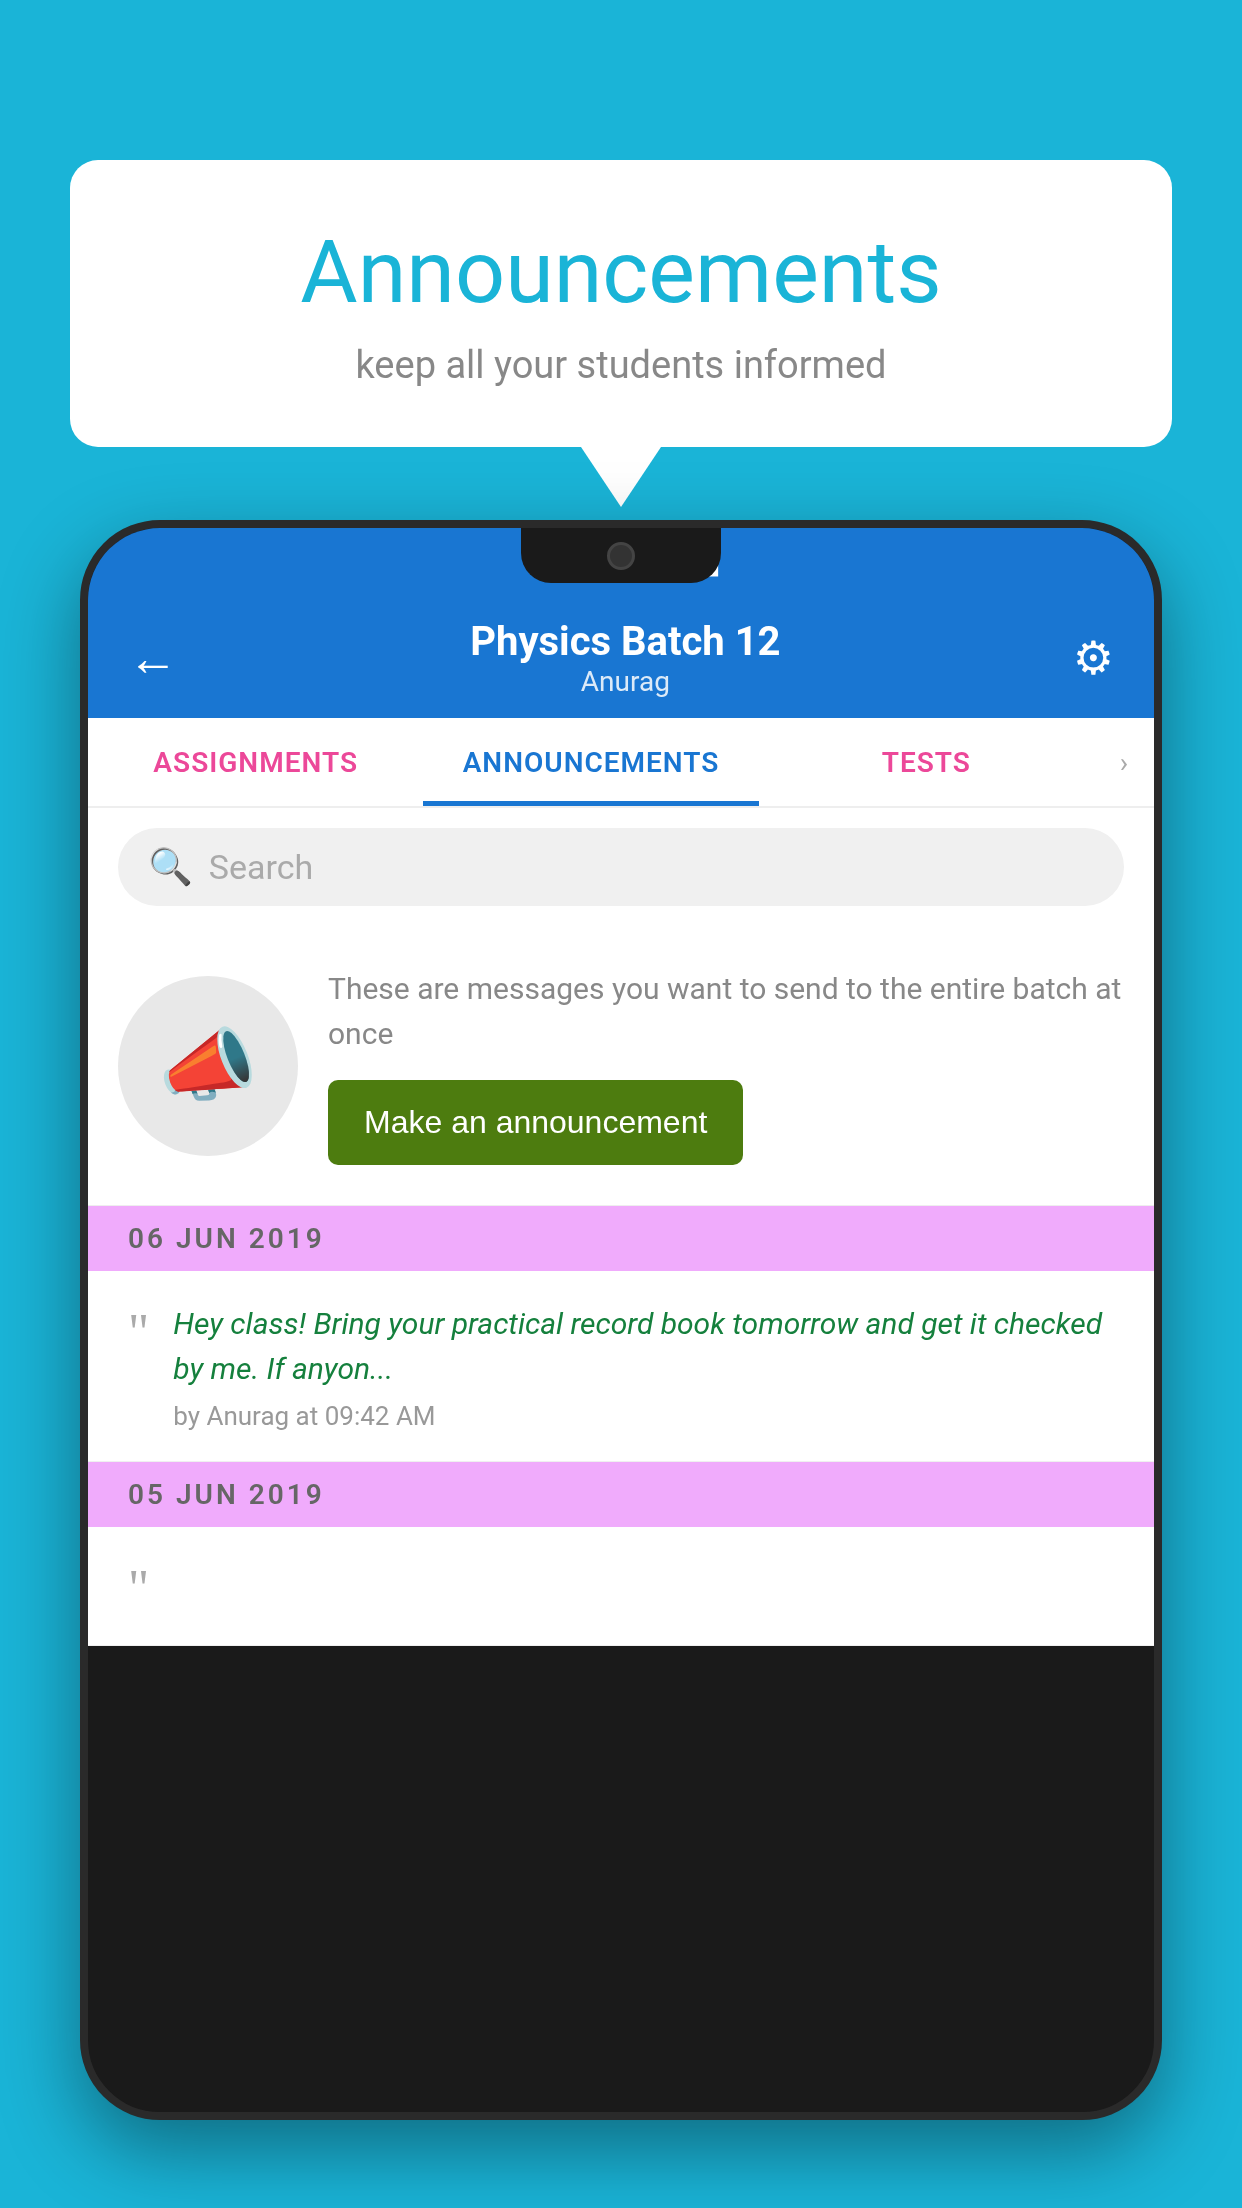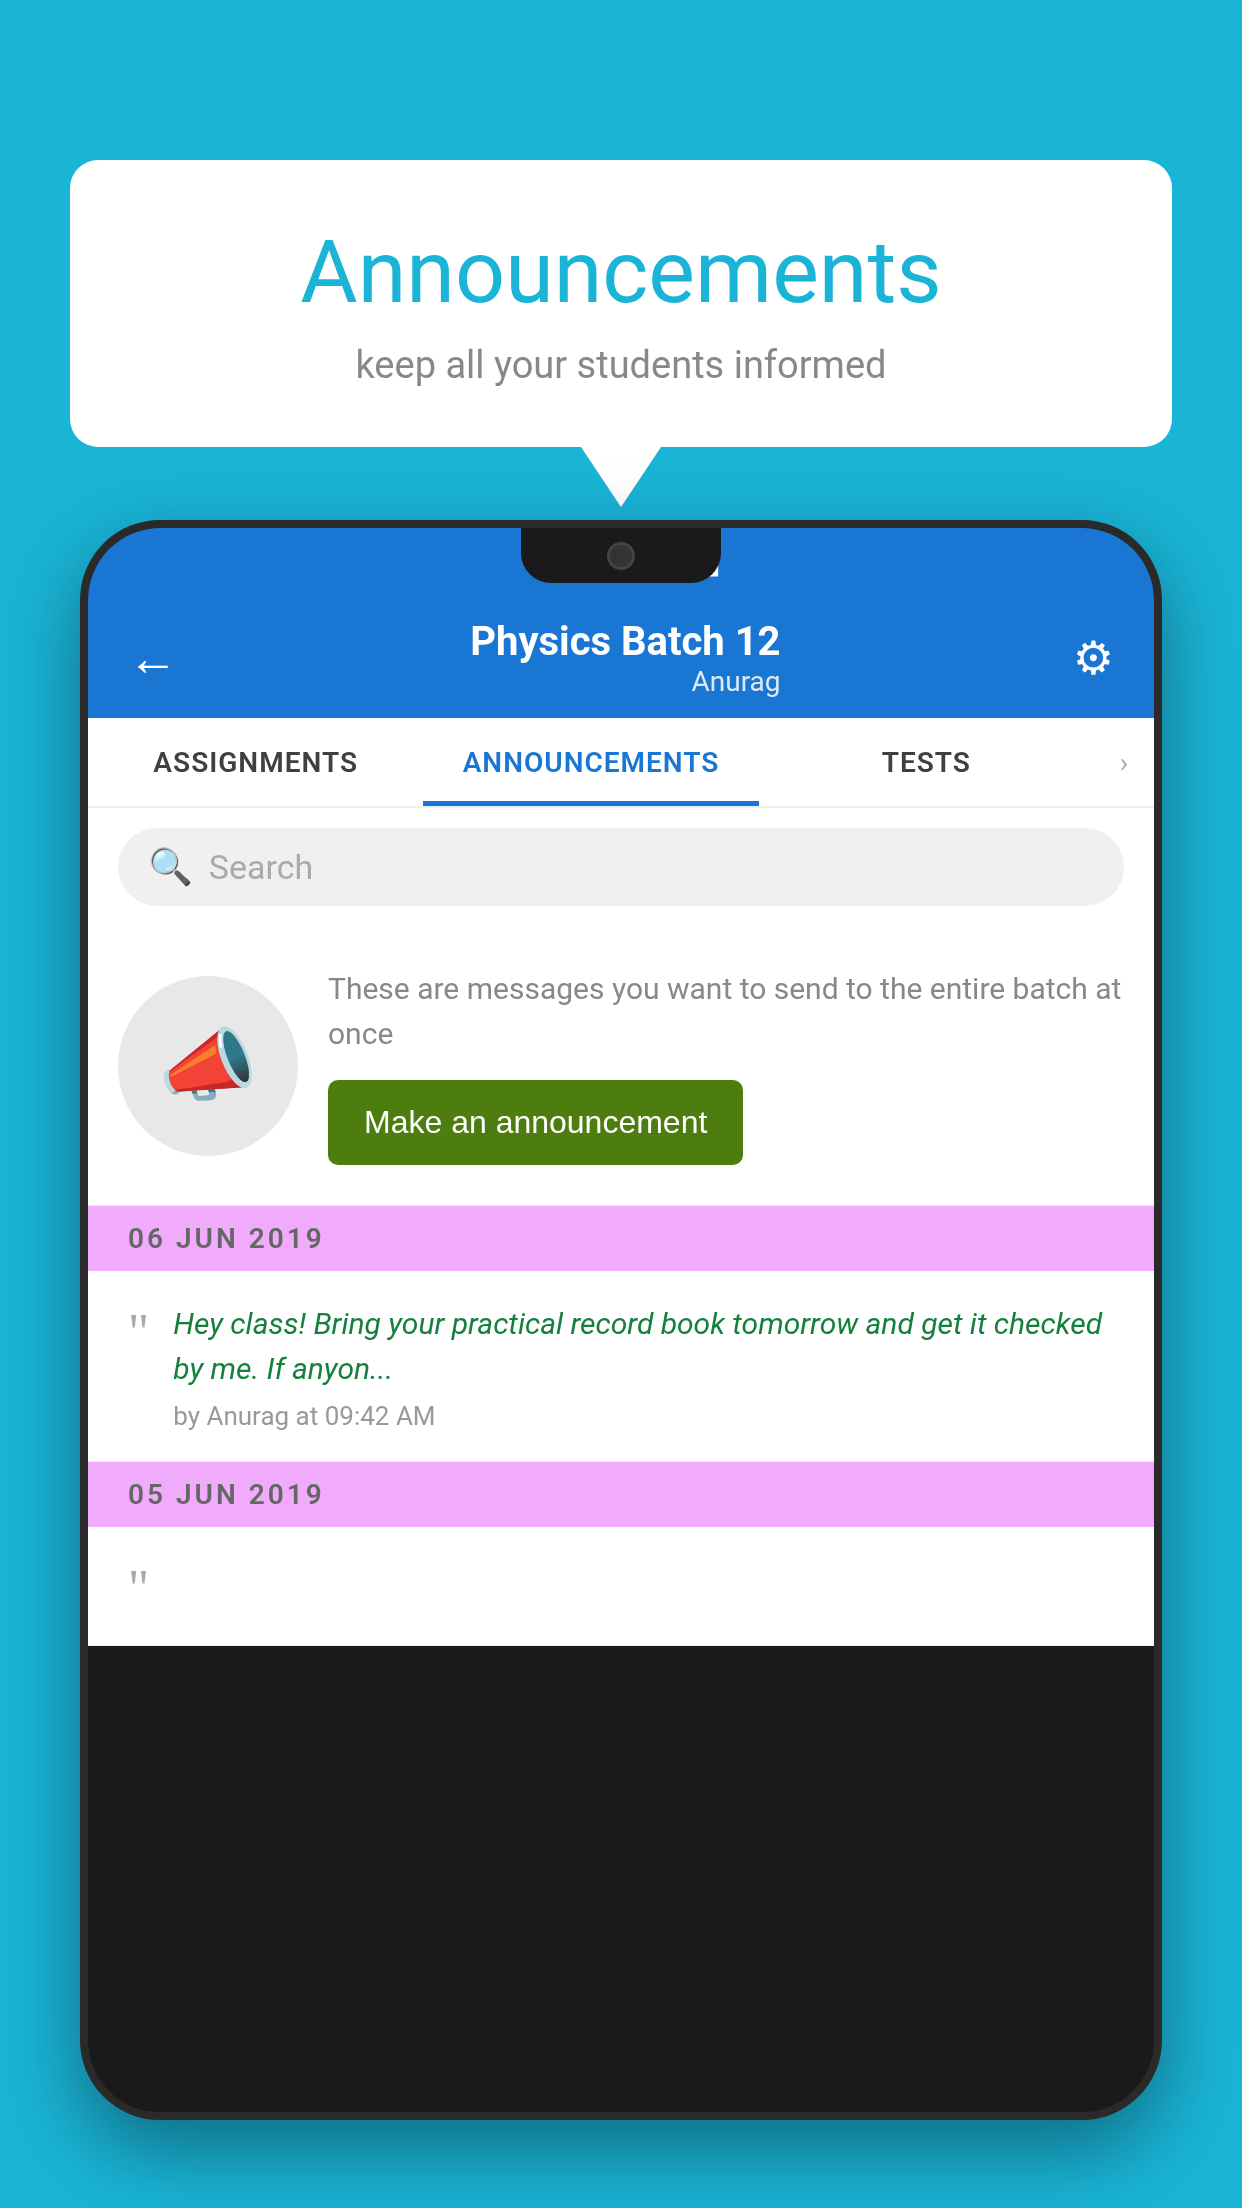--- a/index.html
+++ b/index.html
@@ -131,21 +131,21 @@
       align-items: center;
       justify-content: space-between;
       padding: 0 40px;
     }
     .app-bar-back {
       color: white;
       font-size: 50px;
       cursor: pointer;
     }
     .app-bar-title-group {
-      text-align: right;
+      text-align: center;
     }
     .app-bar-title {
       color: white;
       font-size: 40px;
       font-weight: 700;
     }
     .app-bar-subtitle {
       color: rgba(255,255,255,0.85);
       font-size: 28px;
       font-weight: 400;
@@ -162,21 +162,21 @@
       border-bottom: 2px solid #eee;
       height: 90px;
     }
     .tab-item {
       flex: 1;
       display: flex;
       align-items: center;
       justify-content: center;
       font-size: 28px;
       font-weight: 600;
-      color: #404040;
+      color: #ec4899;
       letter-spacing: 1px;
       position: relative;
       cursor: pointer;
     }
     .tab-item.active {
       color: #1976d2;
     }
     .tab-item.active::after {
       content: '';
       position: absolute;

